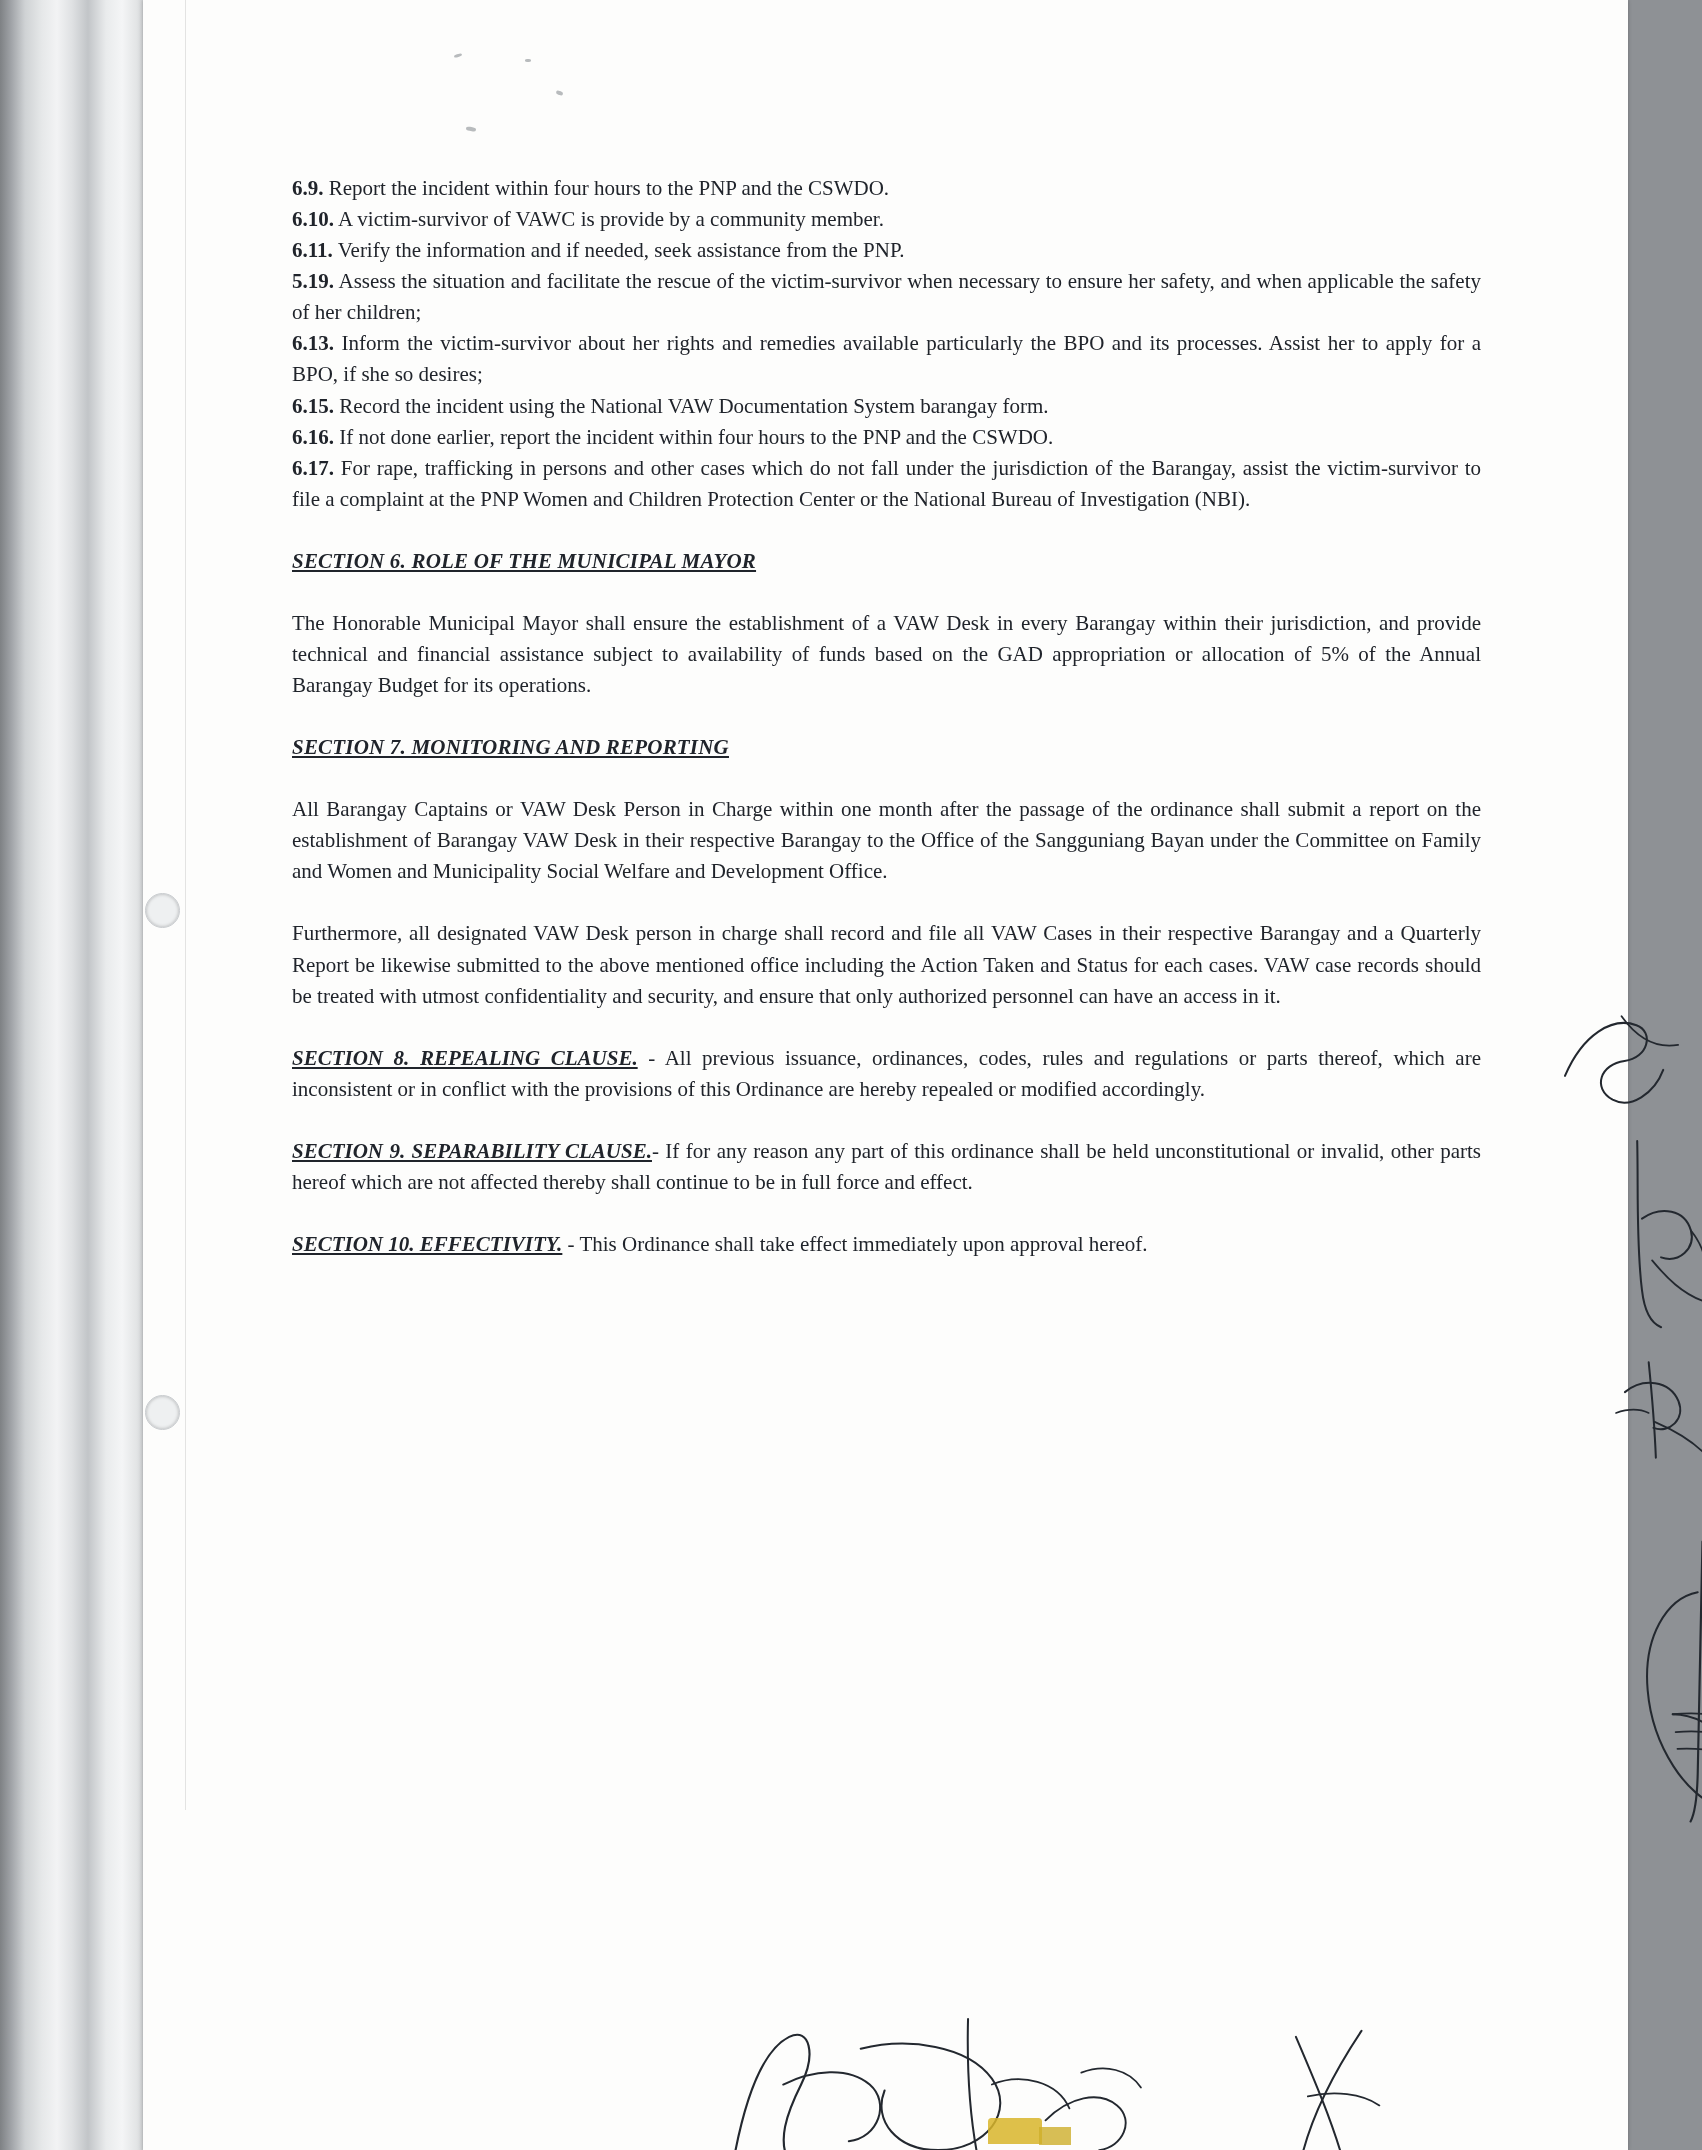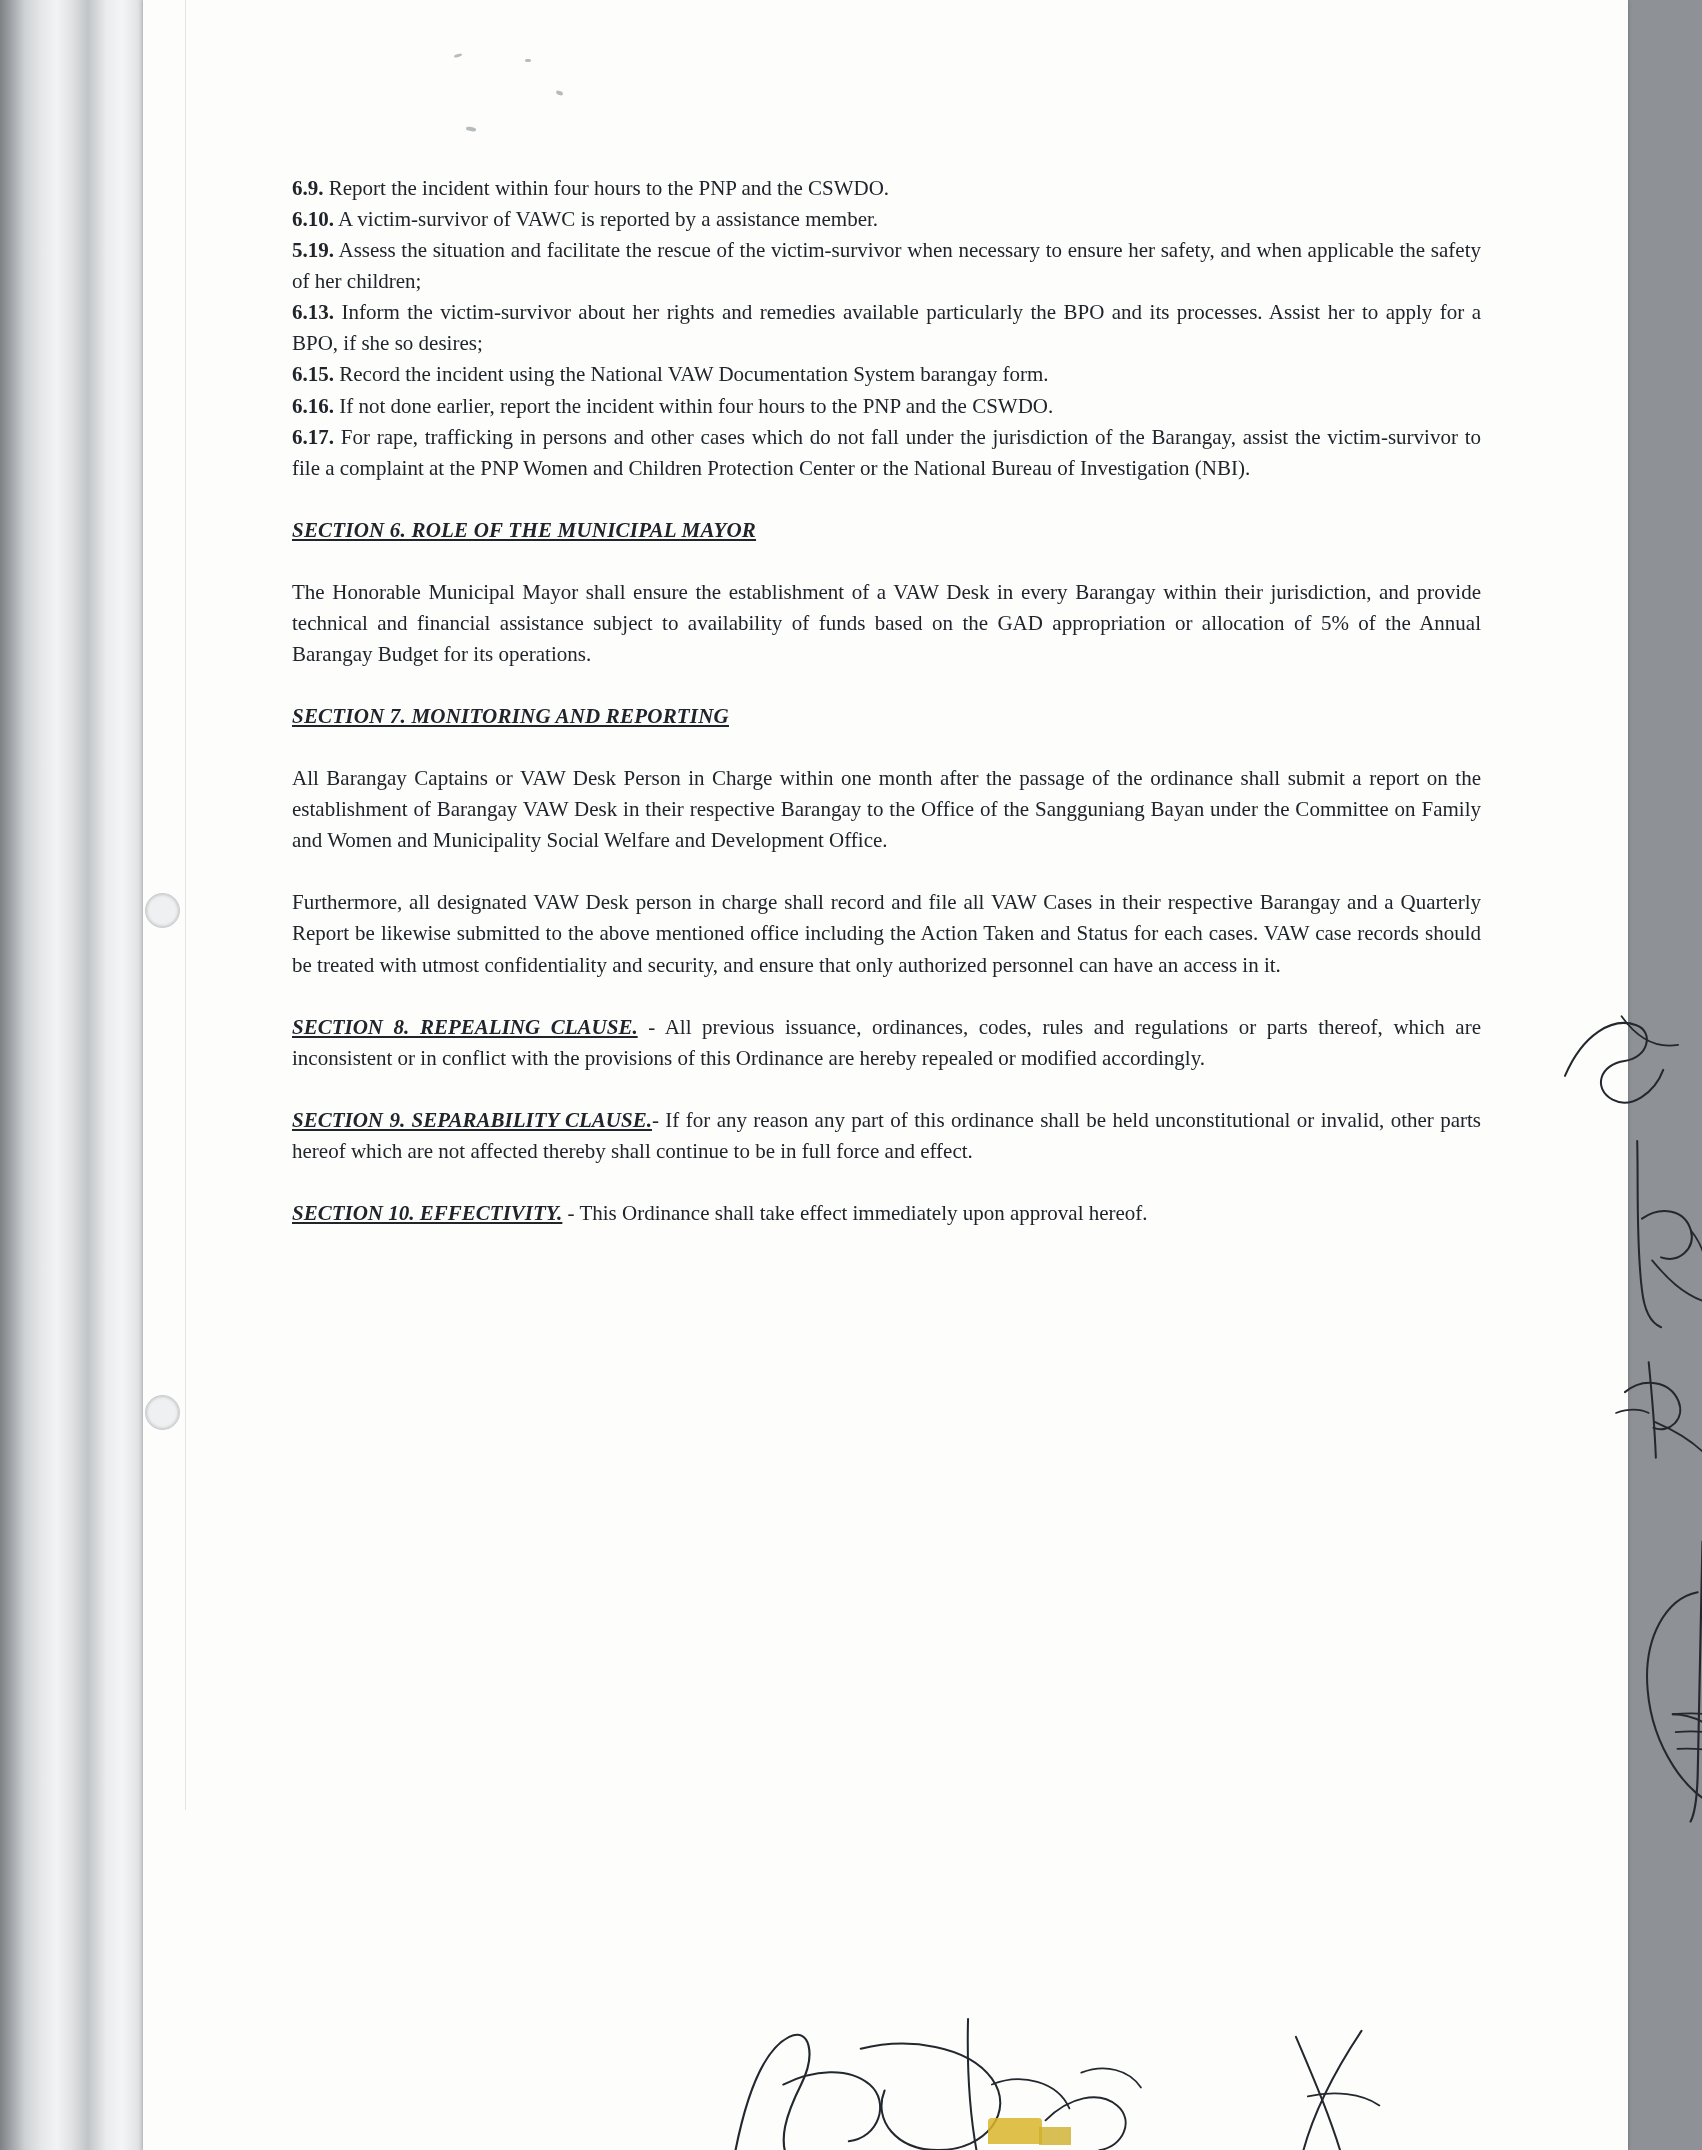--- a/index.html
+++ b/index.html
@@ -151,21 +151,22 @@
     <div class="page-fold"></div>
 
     <div class="speck sp1"></div>
     <div class="speck sp2"></div>
     <div class="speck sp3"></div>
     <div class="speck sp4"></div>
 
     <div class="doc-body">
 
       <p class="item"><span class="num">6.9.</span> <span>Report the incident within four hours to the PNP and the CSWDO.</span></p>
-      <p class="item"><span class="num">6.10.</span> <span>A victim-survivor of VAWC is reported by a assistance member.</span></p>
+      <p class="item"><span class="num">6.10.</span> <span>A victim-survivor of VAWC is provide by a community member.</span></p>
+      <p class="item"><span class="num">6.11.</span> <span>Verify the information and if needed, seek assistance from the PNP.</span></p>
       <p class="item"><span class="num">5.19.</span> <span>Assess the situation and facilitate the rescue of the victim-survivor when necessary to ensure her safety, and when applicable the safety of her children;</span></p>
       <p class="item"><span class="num">6.13.</span> <span>Inform the victim-survivor about her rights and remedies available particularly the BPO and its processes. Assist her to apply for a BPO, if she so desires;</span></p>
       <p class="item"><span class="num">6.15.</span> <span>Record the incident using the National VAW Documentation System barangay form.</span></p>
       <p class="item"><span class="num">6.16.</span> <span>If not done earlier, report the incident within four hours to the PNP and the CSWDO.</span></p>
       <p class="item"><span class="num">6.17.</span> <span>For rape, trafficking in persons and other cases which do not fall under the jurisdiction of the Barangay, assist the victim-survivor to file a complaint at the PNP Women and Children Protection Center or the National Bureau of Investigation (NBI).</span></p>
 
       <div class="gap-md"></div>
       <p class="section-head">SECTION 6.  ROLE OF THE MUNICIPAL MAYOR</p>
       <div class="gap-md"></div>
       <p class="para">The Honorable Municipal Mayor shall ensure the establishment of a VAW Desk in every Barangay within their jurisdiction, and provide technical and financial assistance subject to availability of funds based on the GAD appropriation or allocation of 5% of the Annual Barangay Budget for its operations.</p>

